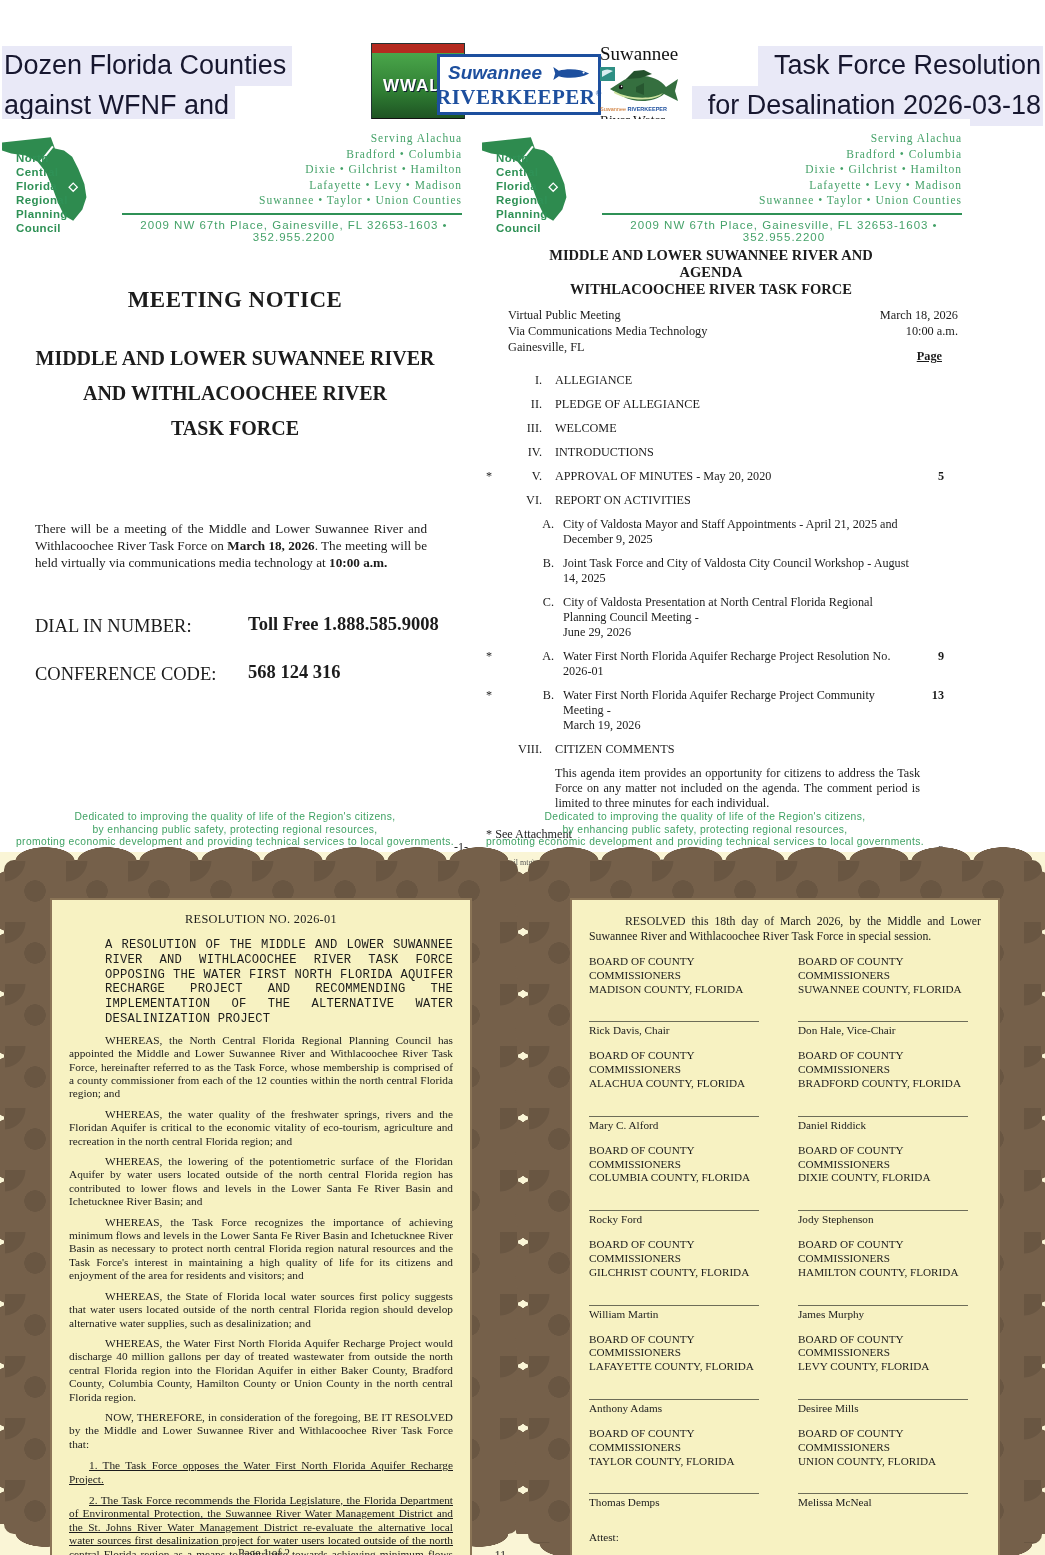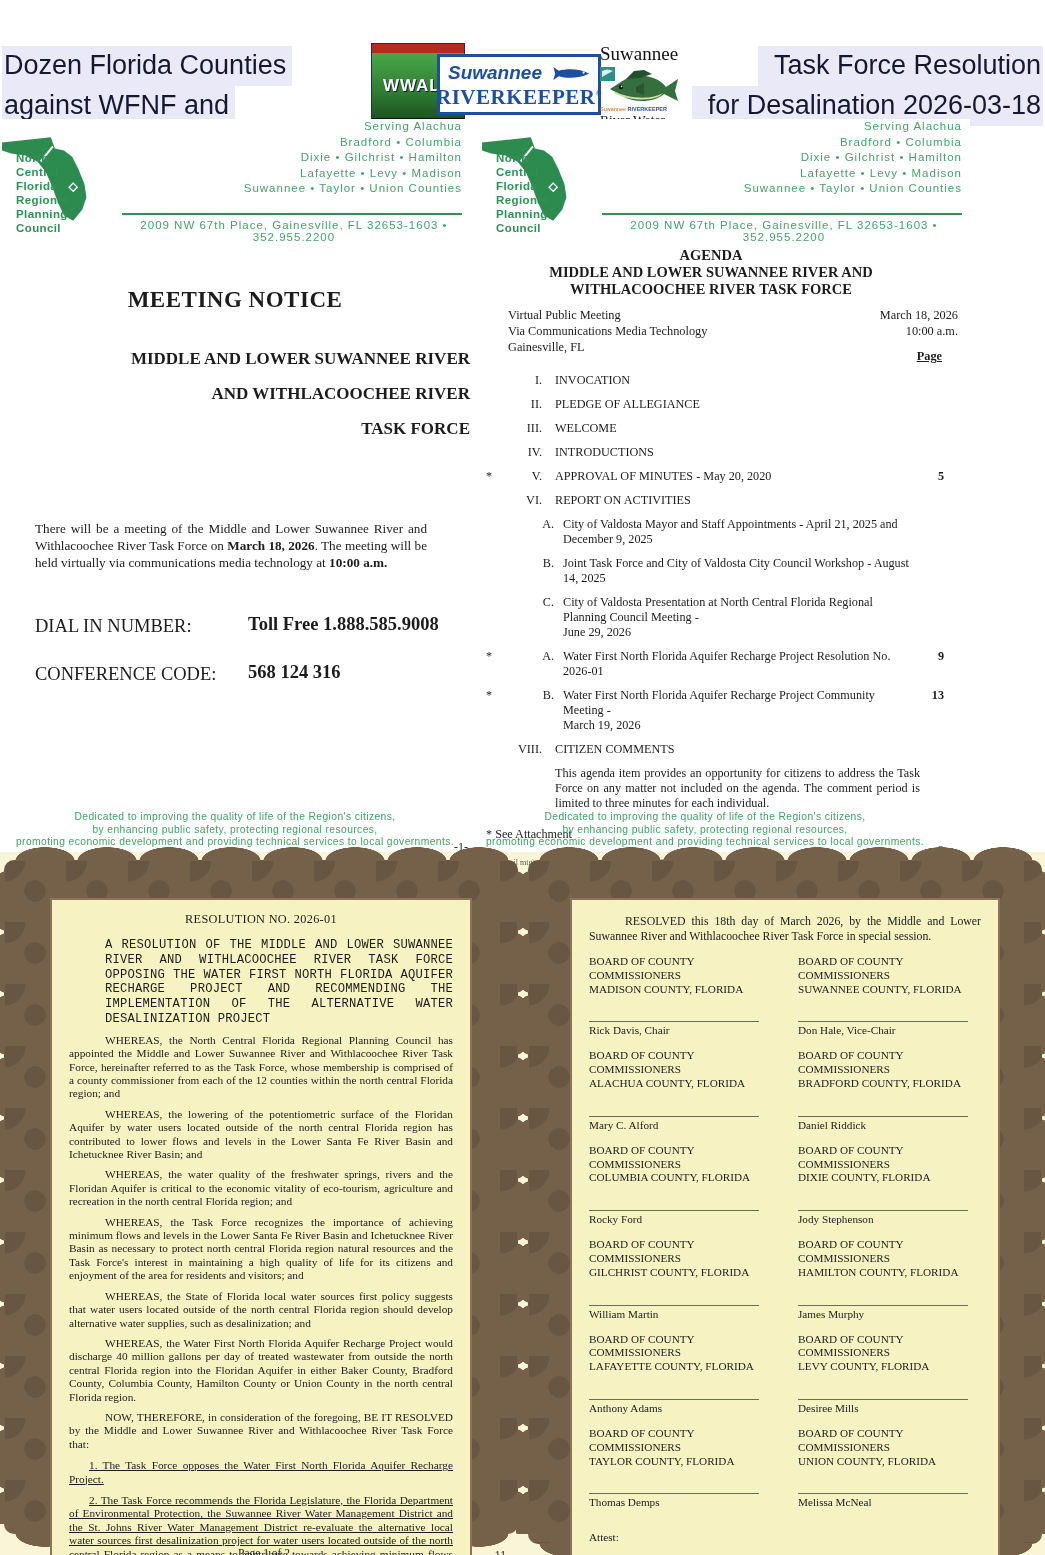--- a/index.html
+++ b/index.html
@@ -36,31 +36,31 @@
   .wt-suw{font-family:"Liberation Serif", serif;font-size:19px;color:#111;line-height:20px;}
   .wt-fish{display:block;margin:1px 0;}
   .wt-cap{font-family:"Liberation Sans", sans-serif;font-size:5.5px;color:#c96a1e;line-height:6px;}
   .wt-cap b{color:#1d4f9e;}
   .wt-trail{font-family:"Liberation Serif", serif;font-size:13.5px;color:#111;line-height:15px;}
   
   .page{position:absolute;background:#fff;}
   .lh-map{position:absolute;left:0;top:8px;}
   .lh-org{position:absolute;left:16px;top:32px;z-index:2;font-family:"Liberation Sans", sans-serif;
           font-weight:bold;color:#2f9156;font-size:11.5px;line-height:14px;letter-spacing:.4px;}
-  .lh-serving{position:absolute;right:8px;top:0;text-align:right;color:#45a269;
-              font-family:Liberation Sans, sans-serif;font-size:11.5px;line-height:15.5px;letter-spacing:1px;}
+  .lh-serving{position:absolute;right:8px;top:12px;text-align:right;color:#45a269;
+              font-family:Liberation Serif, serif;font-size:11.5px;line-height:15.5px;letter-spacing:1px;}
   .lh-rule{position:absolute;left:122px;right:8px;top:94px;height:2px;background:#2f9156;}
   .lh-addr{position:absolute;left:118px;right:0;top:100px;text-align:center;color:#45a269;
            font-family:"Liberation Sans", sans-serif;font-size:11.5px;letter-spacing:1px;}
   .dedication{position:absolute;left:0;right:0;text-align:center;color:#3fa264;
               font-family:"Liberation Sans", sans-serif;font-size:10.3px;line-height:12.5px;letter-spacing:.4px;}
   .pnum{position:absolute;font-size:12px;}
   
   .n-title{position:absolute;top:168px;left:0;right:0;text-align:center;font-weight:bold;font-size:23px;letter-spacing:.5px;}
-  .n-big{position:absolute;top:222px;left:0;right:0;text-align:right;font-weight:bold;font-size:17px;line-height:35px;}
+  .n-big{position:absolute;top:222px;left:0;right:0;text-align:center;font-weight:bold;font-size:20px;line-height:35px;}
   .n-para{position:absolute;top:388px;left:35px;width:392px;font-size:13.2px;line-height:17px;text-align:justify;}
   .n-row{position:absolute;left:35px;font-size:18.5px;}
   .n-val{position:absolute;left:248px;font-weight:bold;font-size:18.5px;}
   
   .a-head{position:absolute;top:128px;left:0;right:28px;text-align:center;font-weight:bold;font-size:14.5px;line-height:17px;}
   .a-info-l{position:absolute;left:28px;top:188px;font-size:12.3px;line-height:16px;}
   .a-info-r{position:absolute;right:12px;top:188px;text-align:right;font-size:12.3px;line-height:16px;}
   .a-pagecol{position:absolute;right:28px;top:230px;font-weight:bold;font-size:12.3px;text-decoration:underline;}
   .a-items{position:absolute;left:6px;top:254px;width:458px;font-size:12.2px;line-height:15px;}
   .ag-row{display:flex;margin-bottom:9px;}
@@ -220,41 +220,41 @@
       <div>Serving Alachua</div>
         <div>Bradford • Columbia</div>
       <div>Dixie • Gilchrist • Hamilton</div>
         <div>Lafayette • Levy • Madison</div>
       <div>Suwannee • Taylor • Union Counties</div>
     </div>
     <div class="lh-rule"></div>
     <div class="lh-addr">2009 NW 67th Place, Gainesville, FL 32653-1603 • 352.955.2200</div>
 
     <div class="a-head">
+      <div>MIDDLE AND LOWER SUWANNEE RIVER AND</div>
       <div>AGENDA</div>
-      <div>MIDDLE AND LOWER SUWANNEE RIVER AND</div>
       <div>WITHLACOOCHEE RIVER TASK FORCE</div>
     </div>
     <div class="a-info-l">
       <div>Virtual Public Meeting</div>
       <div>Via Communications Media Technology</div>
       <div>Gainesville, FL</div>
     </div>
     <div class="a-info-r">
       <div>March 18, 2026</div>
       <div>10:00 a.m.</div>
     </div>
     <div class="a-pagecol">Page</div>
 
     <div class="a-items">
       <div class="ag-row">
           <span class="ag-star"></span>
           <span class="ag-num">I.</span>
           <span class="ag-gap"></span>
-          <span class="ag-label">INVOCATION</span>
+          <span class="ag-label">ALLEGIANCE</span>
           <span class="ag-page"></span>
         </div>
       <div class="ag-row">
           <span class="ag-star"></span>
           <span class="ag-num">II.</span>
           <span class="ag-gap"></span>
           <span class="ag-label">PLEDGE OF ALLEGIANCE</span>
           <span class="ag-page"></span>
         </div>
       <div class="ag-row">
@@ -344,22 +344,22 @@
 
   <section class="cert" style="left:4px;top:836px;width:514px;height:674px;">
     <div class="sc sc-t"></div>
     <div class="sc sc-b"></div>
     <div class="sc sc-l"></div>
     <div class="sc sc-r"></div>
     <div class="cpanel">
       <div class="c-title">RESOLUTION NO. 2026-01</div>
       <div class="c-heading">A RESOLUTION OF THE MIDDLE AND LOWER SUWANNEE RIVER AND WITHLACOOCHEE RIVER TASK FORCE OPPOSING THE WATER FIRST NORTH FLORIDA AQUIFER RECHARGE PROJECT AND RECOMMENDING THE IMPLEMENTATION OF THE ALTERNATIVE WATER DESALINIZATION PROJECT</div>
       <p class="c-para">WHEREAS, the North Central Florida Regional Planning Council has appointed the Middle and Lower Suwannee River and Withlacoochee River Task Force, hereinafter referred to as the Task Force, whose membership is comprised of a county commissioner from each of the 12 counties within the north central Florida region; and</p>
+      <p class="c-para">WHEREAS, the water quality of the freshwater springs, rivers and the Floridan Aquifer is critical to the economic vitality of eco-tourism, agriculture and recreation in the north central Florida region; and</p>
       <p class="c-para">WHEREAS, the lowering of the potentiometric surface of the Floridan Aquifer by water users located outside of the north central Florida region has contributed to lower flows and levels in the Lower Santa Fe River Basin and Ichetucknee River Basin; and</p>
-      <p class="c-para">WHEREAS, the water quality of the freshwater springs, rivers and the Floridan Aquifer is critical to the economic vitality of eco-tourism, agriculture and recreation in the north central Florida region; and</p>
       <p class="c-para">WHEREAS, the Task Force recognizes the importance of achieving minimum flows and levels in the Lower Santa Fe River Basin and Ichetucknee River Basin as necessary to protect north central Florida region natural resources and the Task Force's interest in maintaining a high quality of life for its citizens and enjoyment of the area for residents and visitors; and</p>
       <p class="c-para">WHEREAS, the State of Florida local water sources first policy suggests that water users located outside of the north central Florida region should develop alternative water supplies, such as desalinization; and</p>
       <p class="c-para">WHEREAS, the Water First North Florida Aquifer Recharge Project would discharge 40 million gallons per day of treated wastewater from outside the north central Florida region into the Floridan Aquifer in either Baker County, Bradford County, Columbia County, Hamilton County or Union County in the north central Florida region.</p>
       <p class="c-para">NOW, THEREFORE, in consideration of the foregoing, BE IT RESOLVED by the Middle and Lower Suwannee River and Withlacoochee River Task Force that:</p>
       <p class="c-li">1.   The Task Force opposes the Water First North Florida Aquifer Recharge Project.</p>
       <p class="c-li">2.   The Task Force recommends the Florida Legislature, the Florida Department of Environmental Protection, the Suwannee River Water Management District and the St. Johns River Water Management District re-evaluate the alternative local water sources first desalinization project for water users located outside of the north central Florida region as a means to contribute towards achieving minimum flows and levels in the Lower Santa Fe River Basin and Ichetucknee River Basin.</p>
     </div>
   </section>
 
   <section class="cert" style="left:528px;top:836px;width:514px;height:684px;">

